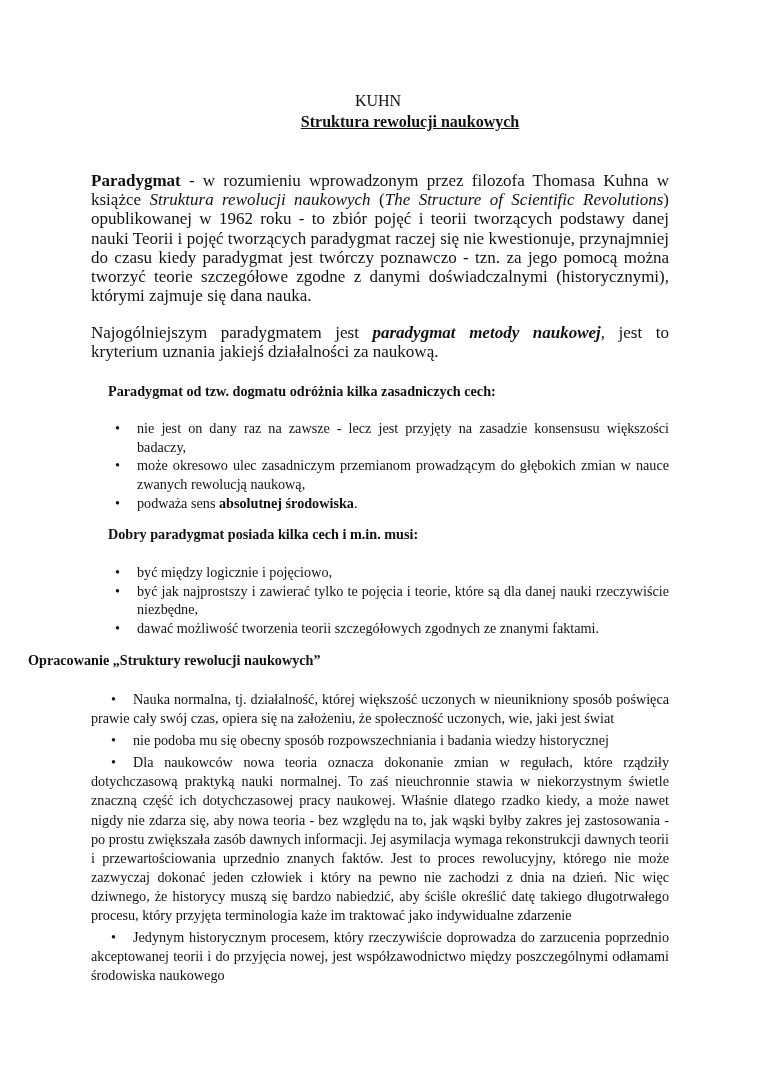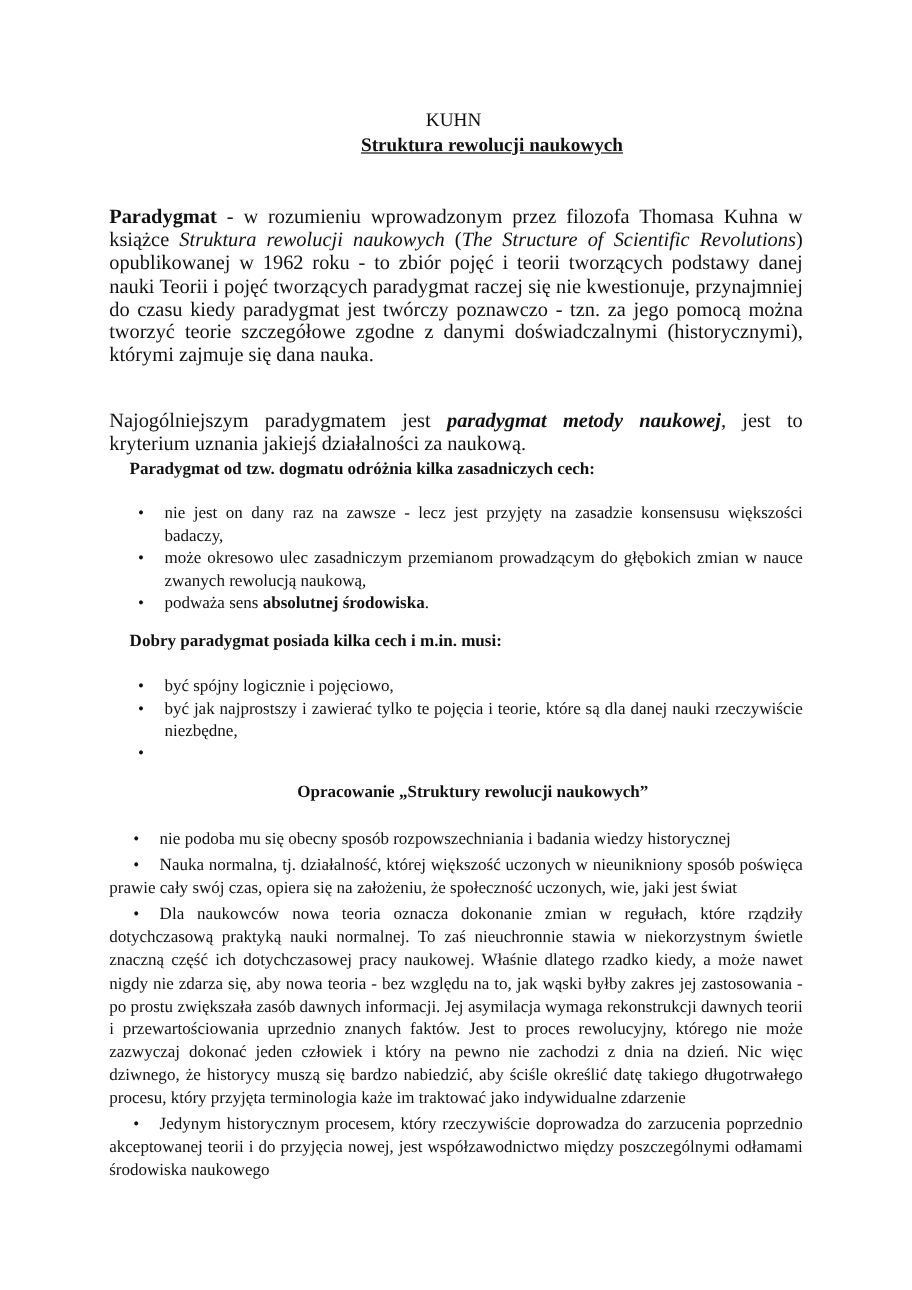--- a/index.html
+++ b/index.html
@@ -4,30 +4,30 @@
 <style>
   html, body { margin: 0; padding: 0; background: #ffffff; }
   body { width: 760px; height: 1075px; position: relative; overflow: hidden;
          font-family: "Liberation Serif", "DejaVu Serif", serif; color: #111; }
   .page { position: absolute; left: 0; top: 0; width: 760px; height: 762px; }
   .title { position: absolute; left: 0; width: 760px; text-align: center; font-size: 16px; }
   .t1 { top: 92px; left: -2px; }
   .t2 { top: 113px; font-weight: bold; text-decoration: underline; left: 30px; }
   .para { position: absolute; left: 91px; width: 578px; font-size: 17px; line-height: 19.2px; text-align: justify; }
   .p1 { top: 171px; }
-  .p2 { top: 341px; }
+  .p2 { top: 323px; }
   .h { position: absolute; left: 108px; font-size: 14.2px; font-weight: bold; }
   .h1 { top: 383px; }
   .h2 { top: 526px; }
   ul.b { position: absolute; left: 91px; width: 578px; margin: 0; padding: 0; list-style: none; font-size: 14.2px; line-height: 18.7px; }
   ul.b li { position: relative; padding-left: 46px; text-align: justify; }
   ul.b li .dot { position: absolute; left: 24px; top: 0; }
   .l1 { top: 419px; }
   .l2 { top: 563px; }
-  .h3 { position: absolute; top: 652px; left: 0; width: 760px; text-align: center; font-size: 14.2px; font-weight: bold; padding-left: 28px; box-sizing: border-box; }
+  .h3 { position: absolute; top: 652px; left: 0; width: 760px; text-align: left; font-size: 14.2px; font-weight: bold; padding-left: 28px; box-sizing: border-box; }
   .op { position: absolute; left: 91px; width: 578px; font-size: 14.2px; line-height: 19.1px; text-align: justify; }
   .op .dot2 { display: inline-block; width: 22px; text-indent: 0; }
   .op p { margin: 0 0 3px 0; text-indent: 0; }
   .o1 { top: 690px; }
   b { font-weight: bold; }
   i { font-style: italic; }
 </style>
 </head>
 <body>
 
@@ -42,27 +42,27 @@
 
   <div class="h h1">Paradygmat od tzw. dogmatu odróżnia kilka zasadniczych cech:</div>
   <ul class="b l1">
     <li><span class="dot">•</span><span>nie jest on dany raz na zawsze - lecz jest przyjęty na zasadzie konsensusu większości badaczy,</span></li>
     <li><span class="dot">•</span><span>może okresowo ulec zasadniczym przemianom prowadzącym do głębokich zmian w nauce zwanych rewolucją naukową,</span></li>
     <li><span class="dot">•</span><span>podważa sens </span><b>absolutnej środowiska</b><span>.</span></li>
   </ul>
 
   <div class="h h2">Dobry paradygmat posiada kilka cech i m.in. musi:</div>
   <ul class="b l2">
-    <li><span class="dot">•</span><span>być spójny logicznie i pojęciowo,</span></li>
+    <li><span class="dot">•</span><span>być między logicznie i pojęciowo,</span></li>
     <li><span class="dot">•</span><span>być jak najprostszy i zawierać tylko te pojęcia i teorie, które są dla danej nauki rzeczywiście niezbędne,</span></li>
-    <li><span class="dot">•</span></li>
+    <li><span class="dot">•</span><span>dawać możliwość tworzenia teorii szczegółowych zgodnych ze znanymi faktami.</span></li>
   </ul>
 
   <div class="h3">Opracowanie „Struktury rewolucji naukowych”</div>
 
   <div class="op o1">
+    <p style="text-indent:20px;"><span class="dot2">•</span><span>Nauka normalna, tj. działalność, której większość uczonych w nieunikniony sposób poświęca prawie cały swój czas, opiera się na założeniu, że społeczność uczonych, wie, jaki jest świat</span></p>
     <p style="padding-left:20px;"><span class="dot2">•</span><span>nie podoba mu się obecny sposób rozpowszechniania i badania wiedzy historycznej</span></p>
-    <p style="text-indent:20px;"><span class="dot2">•</span><span>Nauka normalna, tj. działalność, której większość uczonych w nieunikniony sposób poświęca prawie cały swój czas, opiera się na założeniu, że społeczność uczonych, wie, jaki jest świat</span></p>
     <p style="text-indent:20px;"><span class="dot2">•</span><span>Dla naukowców nowa teoria oznacza dokonanie zmian w regułach, które rządziły dotychczasową praktyką nauki normalnej. To zaś nieuchronnie stawia w niekorzystnym świetle znaczną część ich dotychczasowej pracy naukowej. Właśnie dlatego rzadko kiedy, a może nawet nigdy nie zdarza się, aby nowa teoria - bez względu na to, jak wąski byłby zakres jej zastosowania - po prostu zwiększała zasób dawnych informacji. Jej asymilacja wymaga rekonstrukcji dawnych teorii i przewartościowania uprzednio znanych faktów. Jest to proces rewolucyjny, którego nie może zazwyczaj dokonać jeden człowiek i który na pewno nie zachodzi z dnia na dzień. Nic więc dziwnego, że historycy muszą się bardzo nabiedzić, aby ściśle określić datę takiego długotrwałego procesu, który przyjęta terminologia każe im traktować jako indywidualne zdarzenie</span></p>
     <p style="text-indent:20px;"><span class="dot2">•</span><span>Jedynym historycznym procesem, który rzeczywiście doprowadza do zarzucenia poprzednio akceptowanej teorii i do przyjęcia nowej, jest współzawodnictwo między poszczególnymi odłamami środowiska naukowego</span></p>
   </div>
 
 </div>
 
 </body></html>

